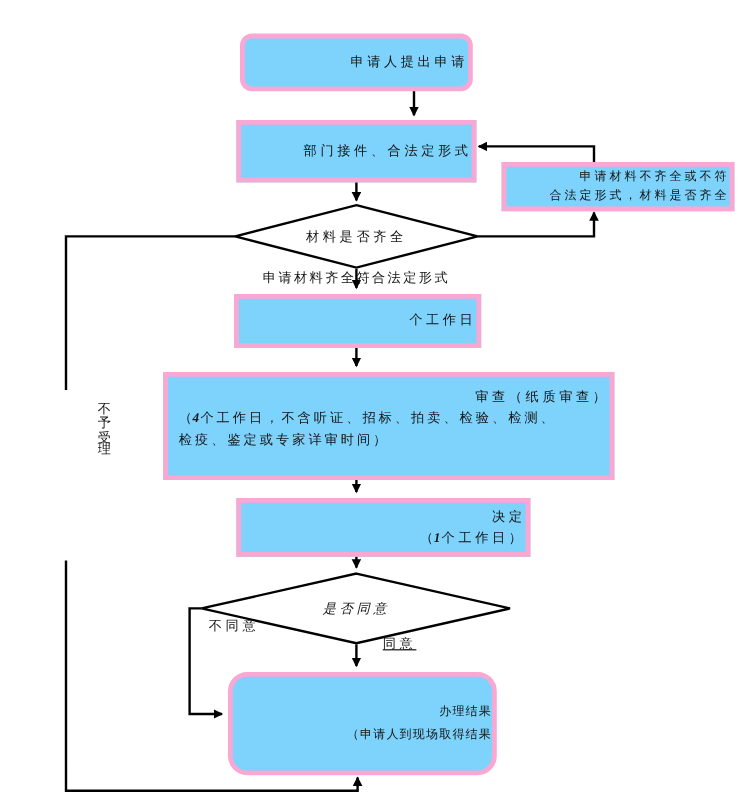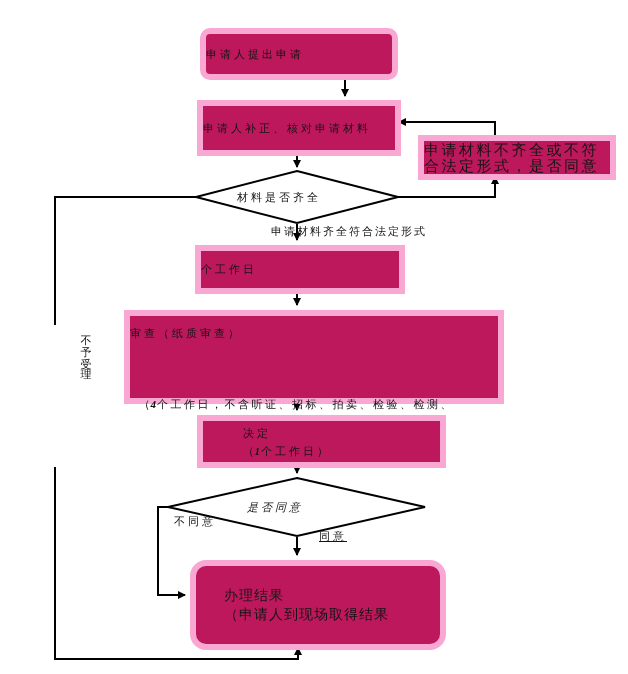--- a/index.html
+++ b/index.html
@@ -4,47 +4,47 @@
 <style>
   html,body{margin:0;padding:0;background:#fff;}
   body{
     width:628px;height:674px;position:relative;overflow:hidden;
     font-family:"Liberation Serif","DejaVu Serif",serif;
     color:#141414;
   }
   #stage{position:absolute;inset:0;width:628px;height:674px;}
   svg.wires{position:absolute;left:0;top:0;z-index:1;}
   .node{
-    position:absolute;z-index:2;background:#be185d;border:6px solid #f9a8d4;
-    display:flex;flex-direction:column;align-items:flex-start;justify-content:center;
+    position:absolute;z-index:2;background:#7dd3fc;border:4px solid #f9a8d4;
+    display:flex;flex-direction:column;align-items:flex-end;justify-content:center;
     font-size:11px;letter-spacing:3px;text-align:center;line-height:17px;
   }
   .rounded{border-radius:10px;}
   .bigrounded{border-radius:16px;}
   .edge-label{
     position:absolute;z-index:3;font-size:11px;letter-spacing:3px;
     white-space:nowrap;color:#141414;
   }
   .diamond-label{
     position:absolute;z-index:3;font-size:11px;letter-spacing:3px;
-    white-space:nowrap;
+    text-align:center;white-space:nowrap;
   }
   .vertical-label{
     position:absolute;z-index:3;font-size:11px;
     writing-mode:vertical-rl;text-orientation:upright;letter-spacing:11px;
     white-space:nowrap;
   }
   #review-box{justify-content:flex-start;}
   #review-box .rv-title{margin-top:9px;letter-spacing:3px;}
   #review-box .rv-note{
-    align-self:stretch;text-align:left;margin-top:15px;padding:0 9px;
+    align-self:stretch;text-align:left;padding:0 9px;
     letter-spacing:2.5px;line-height:18px;
   }
   .num-italic{font-style:italic;font-weight:bold;font-family:"Liberation Serif",serif;letter-spacing:1px;}
-  #result-box{font-size:14px;letter-spacing:1px;line-height:19px;padding-left:28px;}
+  #result-box{font-size:10px;letter-spacing:1px;line-height:19px;}
   .tight{letter-spacing:0.5px;}
 </style>
 </head>
 <body>
 
 <div id="stage">
 
   <svg class="wires" width="628" height="674" viewBox="0 0 628 674">
     <defs>
       <marker id="ah" markerUnits="userSpaceOnUse" markerWidth="10" markerHeight="10" refX="7" refY="4" orient="auto">
@@ -81,40 +81,41 @@
 
       <polygon points="297,478 425,507 297,536 168,507" fill="#fff"></polygon>
     </g>
   </svg>
 
   <div class="node rounded" style="left:200px;top:28px;width:186px;height:40px;">
     <span>申请人提出申请</span>
   </div>
 
   <div class="node" style="left:197px;top:100px;width:192px;height:44px;">
-    <span>申请人补正、核对申请材料</span>
+    <span>部门接件、合法定形式</span>
   </div>
 
-  <div class="node" style="left:418px;top:135px;width:186px;height:33px;font-size:15px;letter-spacing:2.5px;line-height:16px;">
+  <div class="node" style="left:418px;top:135px;width:186px;height:33px;font-size:10px;letter-spacing:2.5px;line-height:16px;">
     <span>申请材料不齐全或不符</span>
-    <span>合法定形式，是否同意</span>
+    <span>合法定形式，材料是否齐全</span>
   </div>
 
   <div class="diamond-label" style="left:237px;top:190px;width:120px;">材料是否齐全</div>
 
-  <div class="edge-label" style="left:167px;top:224px;width:260px;text-align:right;letter-spacing:2px;">申请材料齐全符合法定形式</div>
+  <div class="edge-label" style="left:167px;top:224px;width:260px;text-align:center;letter-spacing:2px;">申请材料齐全符合法定形式</div>
 
   <div class="node" style="left:195px;top:245px;width:198px;height:37px;">
     <span>个工作日</span>
   </div>
 
-  <div class="node" id="review-box" style="left:124px;top:310px;width:368px;height:82px;gap:38px;">
+  <div class="node" id="review-box" style="left:136px;top:310px;width:368px;height:82px;">
     <div class="rv-title">审查（纸质审查）</div>
     <div class="rv-note">
       <span class="tight">（</span><span class="num-italic">4</span><span>个工作日，不含听证、招标、拍卖、检验、检测、</span><br>
+      <span>检疫、鉴定或专家详审时间）</span>
     </div>
   </div>
 
   <div class="node" style="left:197px;top:415px;width:197px;height:41px;line-height:18px;padding-left:40px;">
     <span>决定</span>
     <span><span class="tight">（</span><span class="num-italic">1</span><span>个工作日）</span></span>
   </div>
 
   <div class="diamond-label" style="left:247px;top:500px;width:100px;font-style:italic;">是否同意</div>
 

